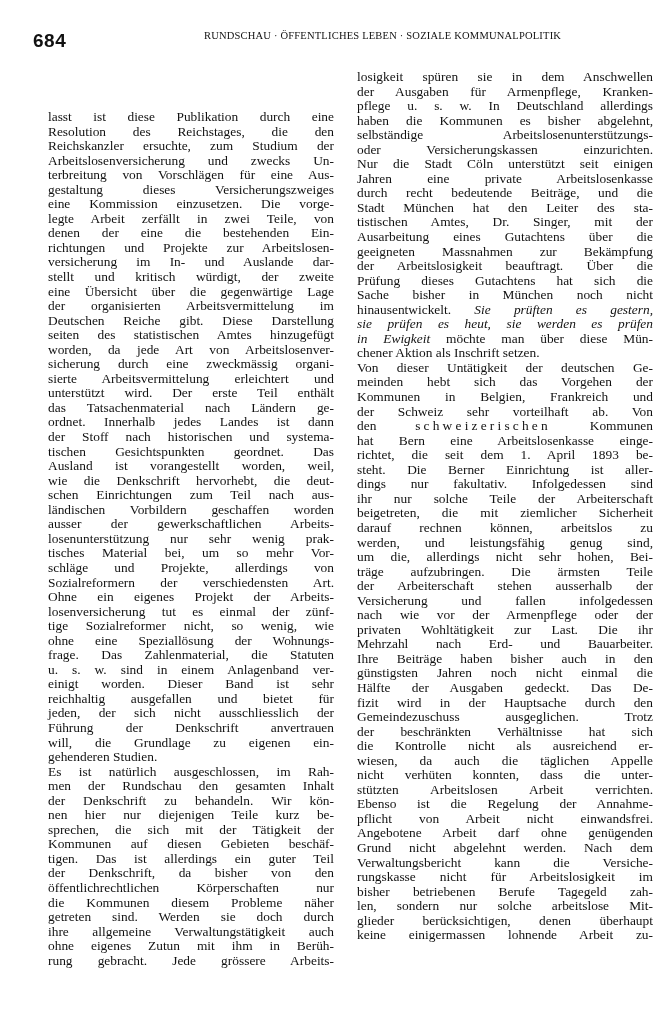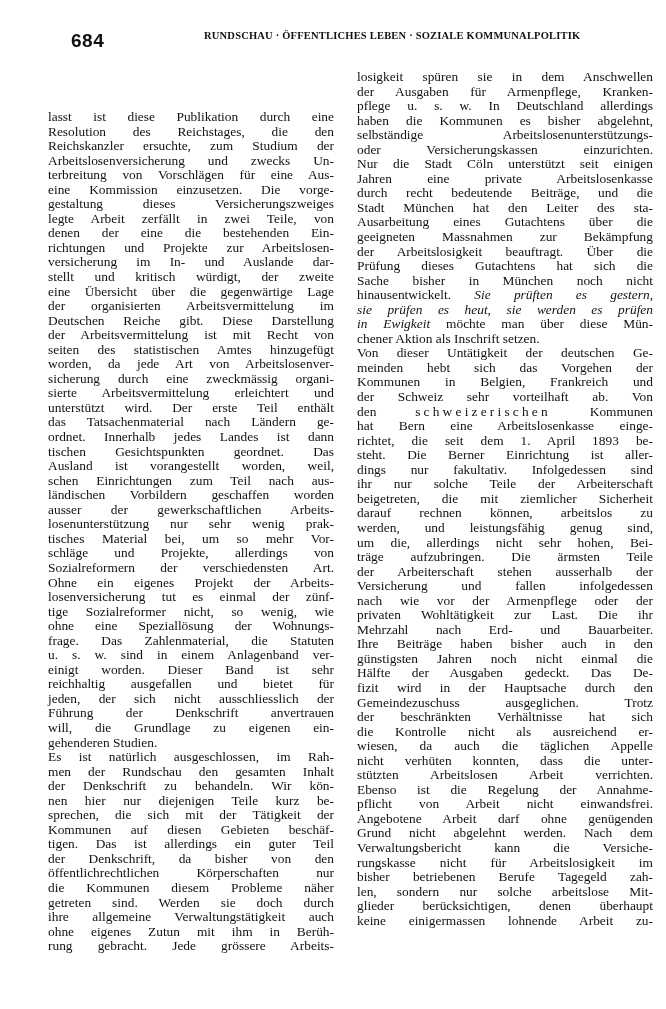--- a/index.html
+++ b/index.html
@@ -1,21 +1,21 @@
 <!DOCTYPE html>
 <html><head>
 <meta charset="utf-8">
 <style>
   html, body { margin: 0; padding: 0; background: #ffffff; }
   body { width: 666px; height: 1009px; position: relative; overflow: hidden;
          font-family: "Liberation Serif", "DejaVu Serif", serif; color: #111; }
   .page-number { position: absolute; left: 33px; top: 30px; font-size: 19px; font-weight: bold;
-                 font-family: "Liberation Sans", "DejaVu Sans", sans-serif; letter-spacing: 0.5px; margin-left: 38px; }
+                 font-family: "Liberation Sans", "DejaVu Sans", sans-serif; letter-spacing: 0.5px; }
   .running-head { position: absolute; left: 204px; top: 30px; font-size: 10.5px;
-                  letter-spacing: 0.2px; white-space: nowrap; font-weight: bold; }
+                  letter-spacing: 0.2px; white-space: nowrap; }
   .column { position: absolute; top: 70px; }
   .col-left { left: 48px; width: 286px; margin-top: 40px; }
   .col-right { left: 357px; width: 296px; }
   .line { display: block; height: 14.55px; line-height: 14.55px; font-size: 13.4px;
           text-align: justify; text-align-last: justify; white-space: nowrap; overflow: visible; }
   .line.last { text-align-last: left; }
   .line .it { font-style: italic; font-weight: normal; }
   .line .sp { letter-spacing: 3.2px; }
 </style>
 </head>
@@ -25,40 +25,41 @@
   <div class="page-number">684</div>
   <div class="running-head">RUNDSCHAU · ÖFFENTLICHES LEBEN · SOZIALE KOMMUNALPOLITIK</div>
 </div>
 
 <div class="column col-left" id="col-left">
     <span class="line">lasst ist diese Publikation durch eine</span>
     <span class="line">Resolution des Reichstages, die den</span>
     <span class="line">Reichskanzler ersuchte, zum Studium der</span>
     <span class="line">Arbeitslosenversicherung und zwecks Un-</span>
     <span class="line">terbreitung von Vorschlägen für eine Aus-</span>
+    <span class="line">gestaltung dieses Versicherungszweiges</span>
     <span class="line">eine Kommission einzusetzen. Die vorge-</span>
-    <span class="line">gestaltung dieses Versicherungszweiges</span>
     <span class="line">legte Arbeit zerfällt in zwei Teile, von</span>
     <span class="line">denen der eine die bestehenden Ein-</span>
     <span class="line">richtungen und Projekte zur Arbeitslosen-</span>
     <span class="line">versicherung im In- und Auslande dar-</span>
     <span class="line">stellt und kritisch würdigt, der zweite</span>
     <span class="line">eine Übersicht über die gegenwärtige Lage</span>
     <span class="line">der organisierten Arbeitsvermittelung im</span>
     <span class="line">Deutschen Reiche gibt. Diese Darstellung</span>
-    <span class="line">der Arbeitsvermittelung ist mit Recht von</span>
     <span class="line">seiten des statistischen Amtes hinzugefügt</span>
     <span class="line">worden, da jede Art von Arbeitslosenver-</span>
     <span class="line">sicherung durch eine zweckmässig organi-</span>
     <span class="line">sierte Arbeitsvermittelung erleichtert und</span>
     <span class="line">unterstützt wird. Der erste Teil enthält</span>
     <span class="line">das Tatsachenmaterial nach Ländern ge-</span>
     <span class="line">ordnet. Innerhalb jedes Landes ist dann</span>
+    <span class="line">der Stoff nach historischen und systema-</span>
     <span class="line">tischen Gesichtspunkten geordnet. Das</span>
     <span class="line">Ausland ist vorangestellt worden, weil,</span>
+    <span class="line">wie die Denkschrift hervorhebt, die deut-</span>
     <span class="line">schen Einrichtungen zum Teil nach aus-</span>
     <span class="line">ländischen Vorbildern geschaffen worden</span>
     <span class="line">ausser der gewerkschaftlichen Arbeits-</span>
     <span class="line">losenunterstützung nur sehr wenig prak-</span>
     <span class="line">tisches Material bei, um so mehr Vor-</span>
     <span class="line">schläge und Projekte, allerdings von</span>
     <span class="line">Sozialreformern der verschiedensten Art.</span>
     <span class="line">Ohne ein eigenes Projekt der Arbeits-</span>
     <span class="line">losenversicherung tut es einmal der zünf-</span>
     <span class="line">tige Sozialreformer nicht, so wenig, wie</span>
@@ -90,20 +91,21 @@
     <span class="line">losigkeit spüren sie in dem Anschwellen</span>
     <span class="line">der Ausgaben für Armenpflege, Kranken-</span>
     <span class="line">pflege u. s. w. In Deutschland allerdings</span>
     <span class="line">haben die Kommunen es bisher abgelehnt,</span>
     <span class="line">selbständige Arbeitslosenunterstützungs-</span>
     <span class="line">oder Versicherungskassen einzurichten.</span>
     <span class="line">Nur die Stadt Cöln unterstützt seit einigen</span>
     <span class="line">Jahren eine private Arbeitslosenkasse</span>
     <span class="line">durch recht bedeutende Beiträge, und die</span>
     <span class="line">Stadt München hat den Leiter des sta-</span>
+    <span class="line">tistischen Amtes, Dr. Singer, mit der</span>
     <span class="line">Ausarbeitung eines Gutachtens über die</span>
     <span class="line">geeigneten Massnahmen zur Bekämpfung</span>
     <span class="line">der Arbeitslosigkeit beauftragt. Über die</span>
     <span class="line">Prüfung dieses Gutachtens hat sich die</span>
     <span class="line">Sache bisher in München noch nicht</span>
     <span class="line"><span>hinausentwickelt.</span> <span class="it">Sie prüften es gestern,</span></span>
     <span class="line"><span class="it">sie prüfen es heut, sie werden es prüfen</span></span>
     <span class="line"><span class="it">in Ewigkeit</span> <span>möchte man über diese Mün-</span></span>
     <span class="line last">chener Aktion als Inschrift setzen.</span>
     <span class="line">Von dieser Untätigkeit der deutschen Ge-</span>

